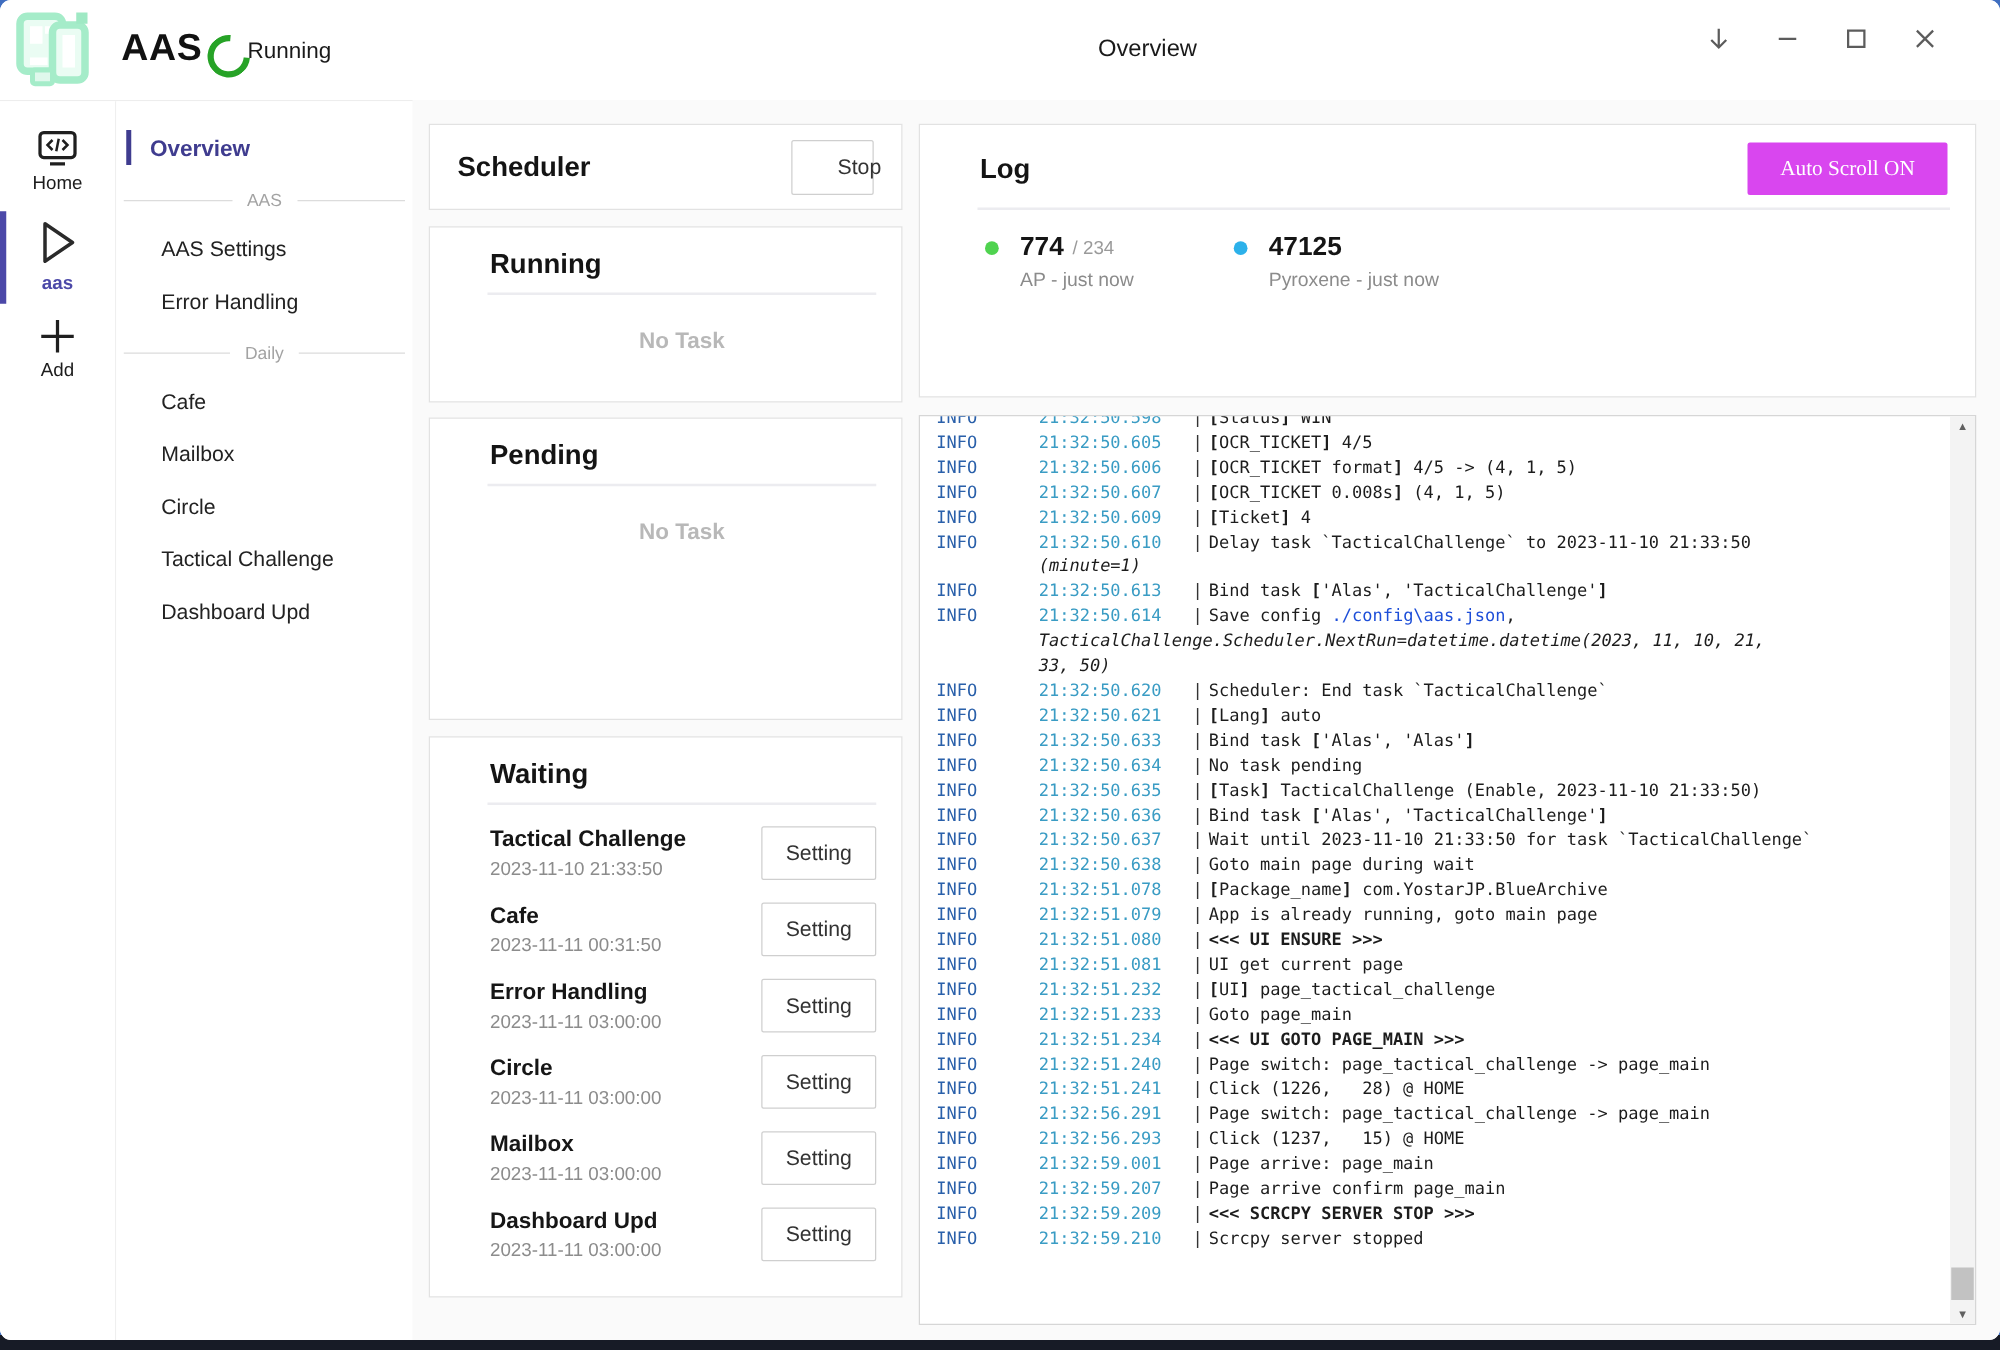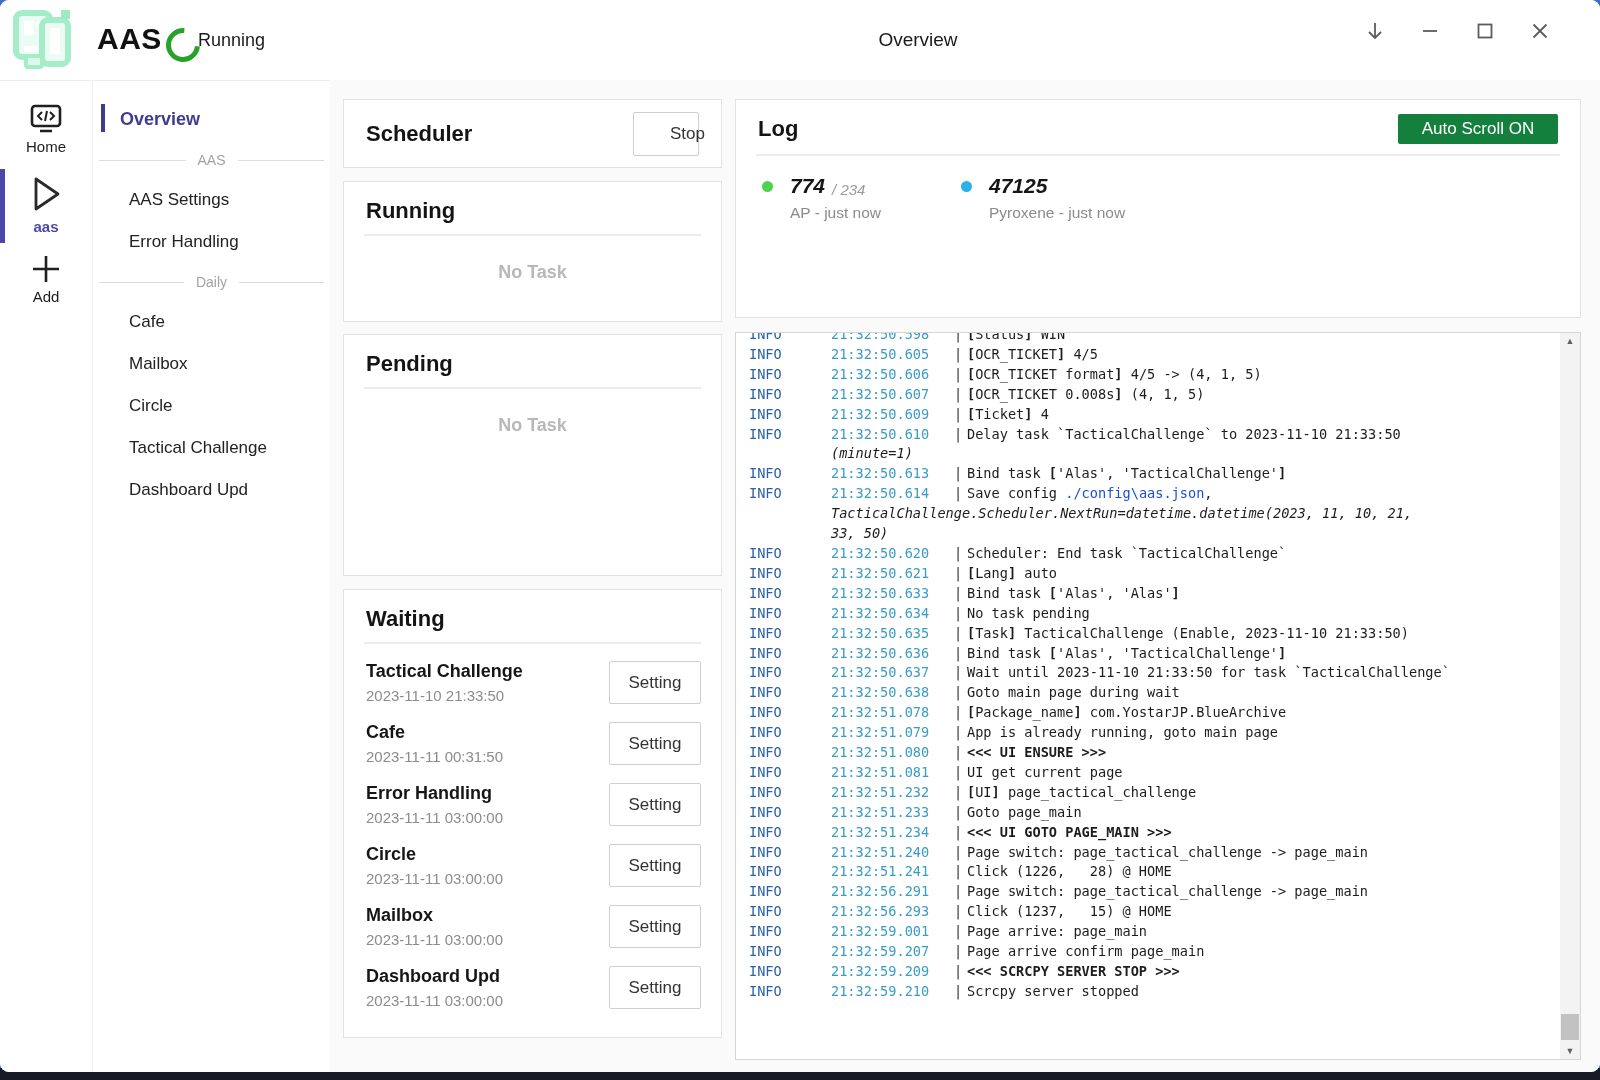--- a/index.html
+++ b/index.html
@@ -27,21 +27,21 @@
   .nav-item{position:relative;height:42px;display:flex;align-items:center;padding-left:36px;
     font-size:17px;color:#222;cursor:default;}
   .nav-item.active{font-size:18px;font-weight:700;color:#3f3c8f;padding-left:27px;}
   .nav-item.active .nav-accent{position:absolute;left:8px;top:7px;width:4px;height:28px;background:#3f3c8f;}
   .nav-item.first{margin-top:16px;height:44px;}
   .nav-divider{height:38px;display:flex;align-items:center;padding:0 6px;}
   .nav-divider .line{flex:1;height:1px;background:#dcdcdc;}
   .nav-divider .lbl{padding:0 12px;font-size:14px;color:#a3a3a3;}
   
   .main{position:absolute;left:330px;top:80px;width:1270px;height:992px;background:#fafafa;}
-  .card{position:absolute;background:#fff;border:1px solid #e2e2e2;box-sizing:border-box;}
+  .card{position:absolute;background:#fff;border:1px solid #e2e2e2;box-sizing:border-box;padding-left:26px;}
   .card-title{font-size:22px;font-weight:700;color:#141414;}
   .card-hr{height:2px;background:#ececf0;margin:10px 20px 0 20px;}
   .no-task{text-align:center;font-size:18px;font-weight:600;color:#b8b8b8;margin-top:26px;}
   .ghost-btn{background:#fff;border:1px solid #cfcfcf;border-radius:2px;color:#333;
     font-family:inherit;cursor:pointer;}
   
   .card-scheduler{left:13px;top:19px;width:379px;height:69px;display:flex;align-items:center;
     justify-content:space-between;padding:0 22px;}
   .stop-btn{width:66px;height:44px;font-size:17px;padding-left:36px;}
   
@@ -51,27 +51,27 @@
   
   .card-waiting{left:13px;top:509px;width:379px;height:449px;}
   .wait-list{padding:8px 20px 0 4px;}
   .wait-row{display:flex;align-items:center;justify-content:space-between;height:61px;padding-left:18px;}
   .wait-name{font-size:18px;font-weight:700;color:#161616;}
   .wait-date{font-size:15px;color:#8c8c8c;margin-top:5px;}
   .setting-btn{width:92px;height:43px;font-size:17px;}
   
   .card-log{left:405px;top:19px;width:846px;height:219px;}
   .log-head{display:flex;align-items:center;justify-content:space-between;padding:14px 22px 0 22px;}
-  .autoscroll-btn{background:#15803d;color:#fff;border:none;border-radius:2px;width:160px;height:30px;
-    font-size:17px;font-family:Liberation Sans, sans-serif;cursor:pointer;}
+  .autoscroll-btn{background:#d946ef;color:#fff;border:none;border-radius:2px;width:160px;height:42px;
+    font-size:17px;font-family:Liberation Serif, serif;cursor:pointer;}
   .stats{display:flex;padding:18px 0 0 26px;}
   .stat{width:199px;display:flex;}
   .dot{width:11px;height:11px;border-radius:50%;margin-top:7px;flex:0 0 11px;}
   .stat-body{margin-left:17px;}
-  .stat-line{display:flex;align-items:flex-end;font-style:italic;}
+  .stat-line{display:flex;align-items:center;}
   .stat-val{font-size:21px;font-weight:700;color:#151515;}
   .stat-suffix{font-size:15px;color:#9a9a9a;margin-left:7px;}
   .stat-label{font-size:15.5px;color:#8b8b8b;margin-top:6px;}
   
   .console{left:405px;top:252px;width:846px;height:728px;border:1px solid #d6d6d6;overflow:hidden;}
   .console-inner{position:absolute;left:0;top:0;right:20px;bottom:0;overflow:hidden;
     font-family:"DejaVu Sans Mono","Liberation Mono",monospace;font-size:13.6px;color:#1c1c1c;}
   .log-lines{margin-top:-8px;}
   .log-row{display:flex;line-height:19.9px;white-space:pre;}
   .log-lvl{flex:0 0 82px;padding-left:13px;color:#2a60aa;}

